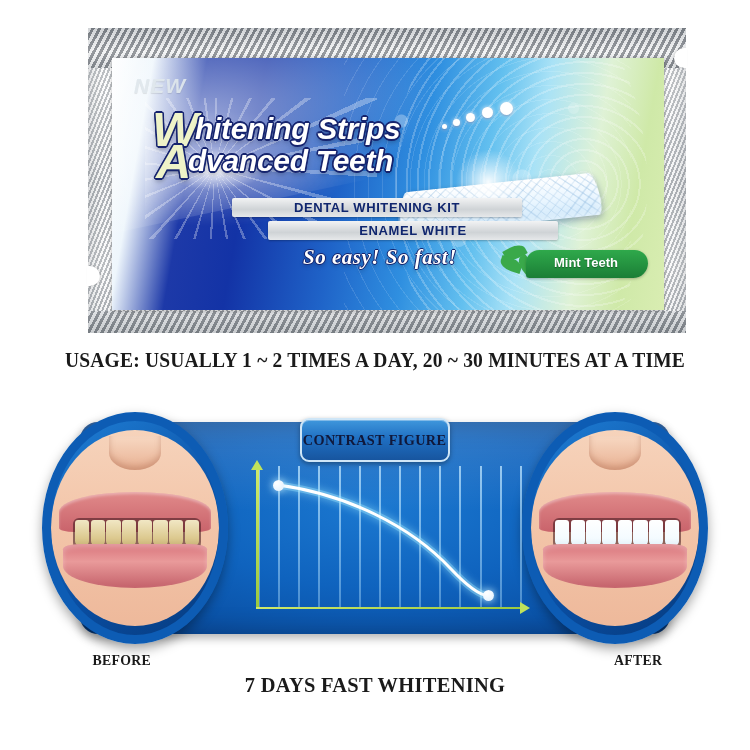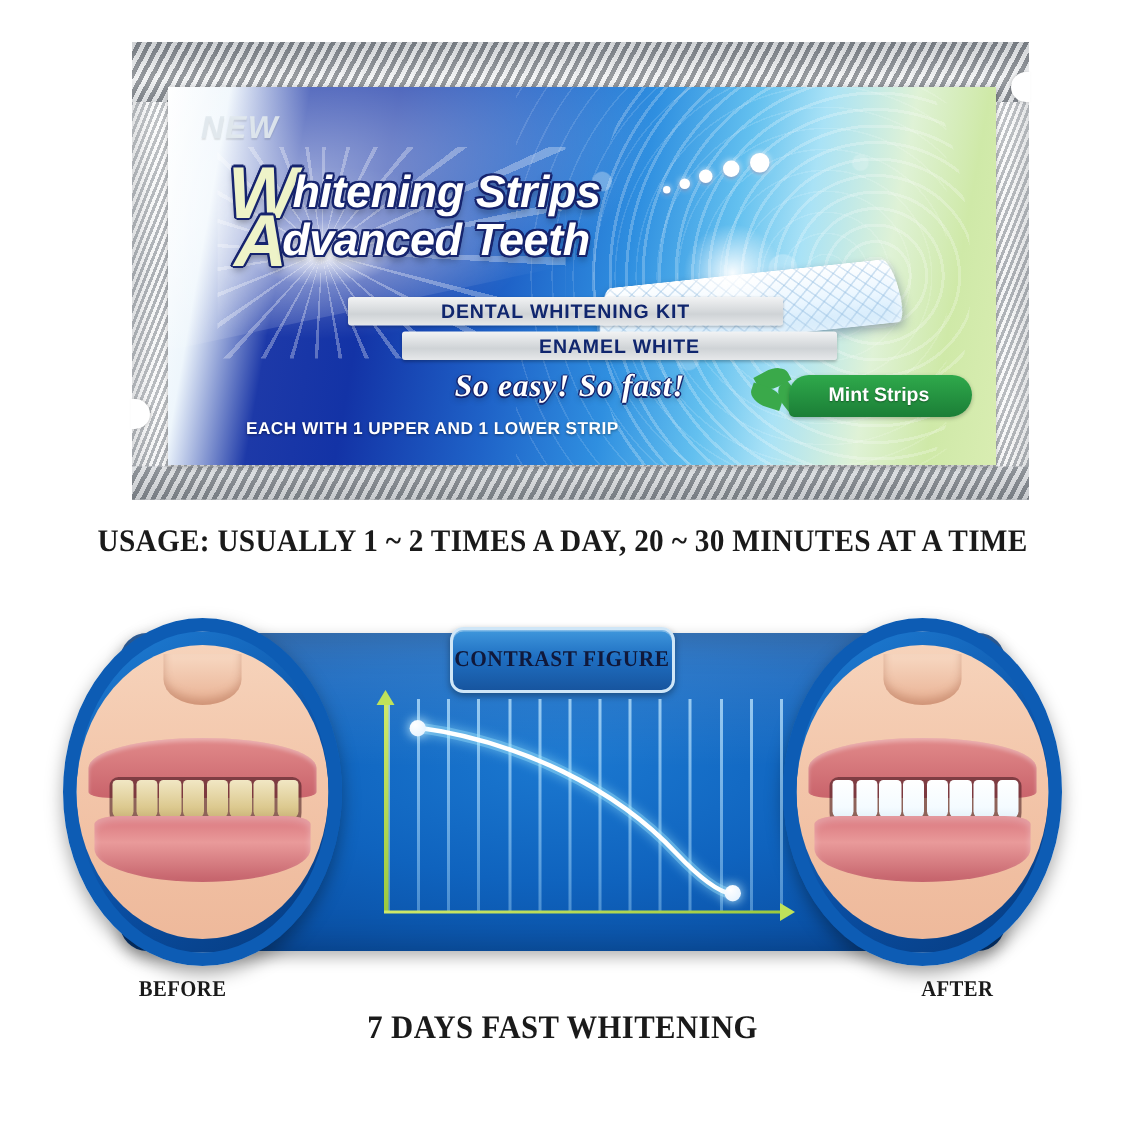--- a/index.html
+++ b/index.html
@@ -343,28 +343,27 @@
       </div>
 
       <div class="subbar one">
         <span>DENTAL WHITENING KIT</span>
       </div>
       <div class="subbar two">
         <span>ENAMEL WHITE</span>
       </div>
 
       <div class="tagline">So easy!  So fast!</div>
-      <div class="eachwith">EACH WITH 1 UPPER AND 1 LOWER STRIP</div>
 
       <div class="mint">
         <div class="leaf l1"></div>
         <div class="leaf l2"></div>
         <div class="leaf l3"></div>
         <div class="swoosh"></div>
-        <div class="mint-label">Mint Strips</div>
+        <div class="mint-label">Mint Teeth</div>
       </div>
     </div>
   </div>
 
   <div class="usage">USAGE: USUALLY 1 ~ 2 TIMES A DAY, 20 ~ 30 MINUTES AT A TIME</div>
 
   <div class="panel">
     <div class="pill"></div>
 
     <div class="badge">

